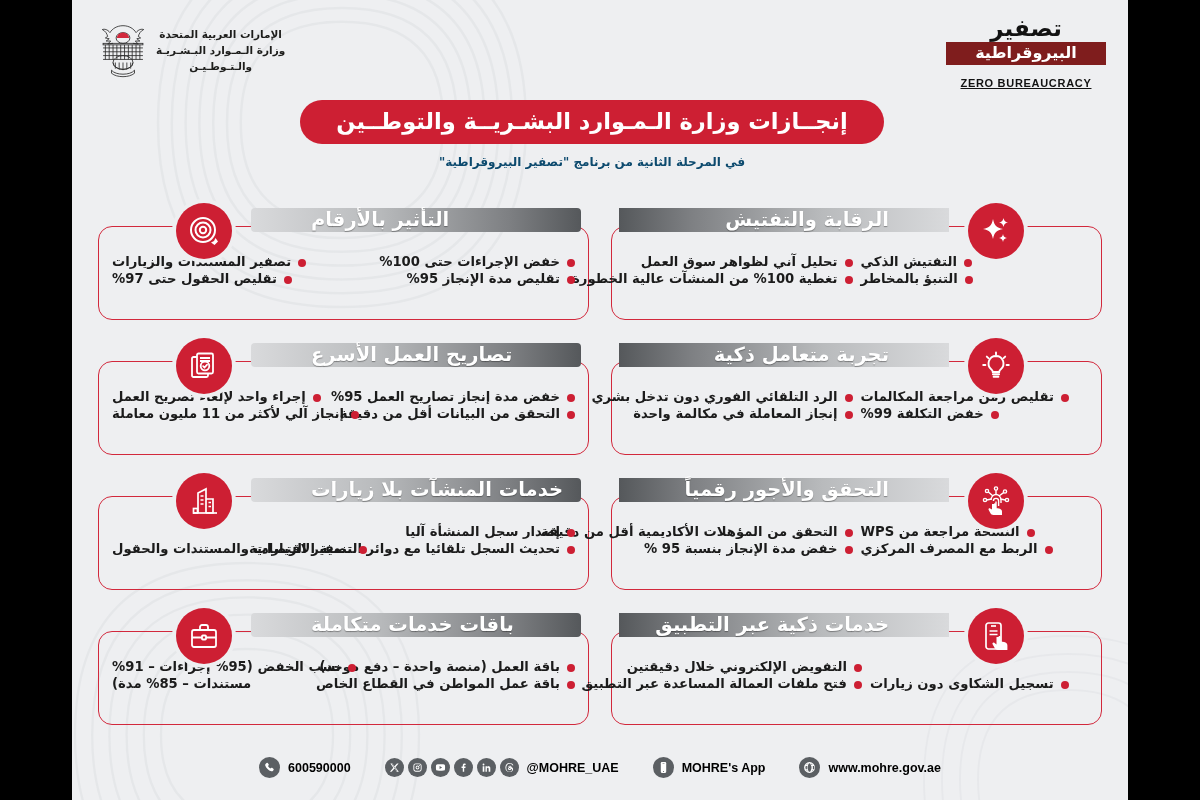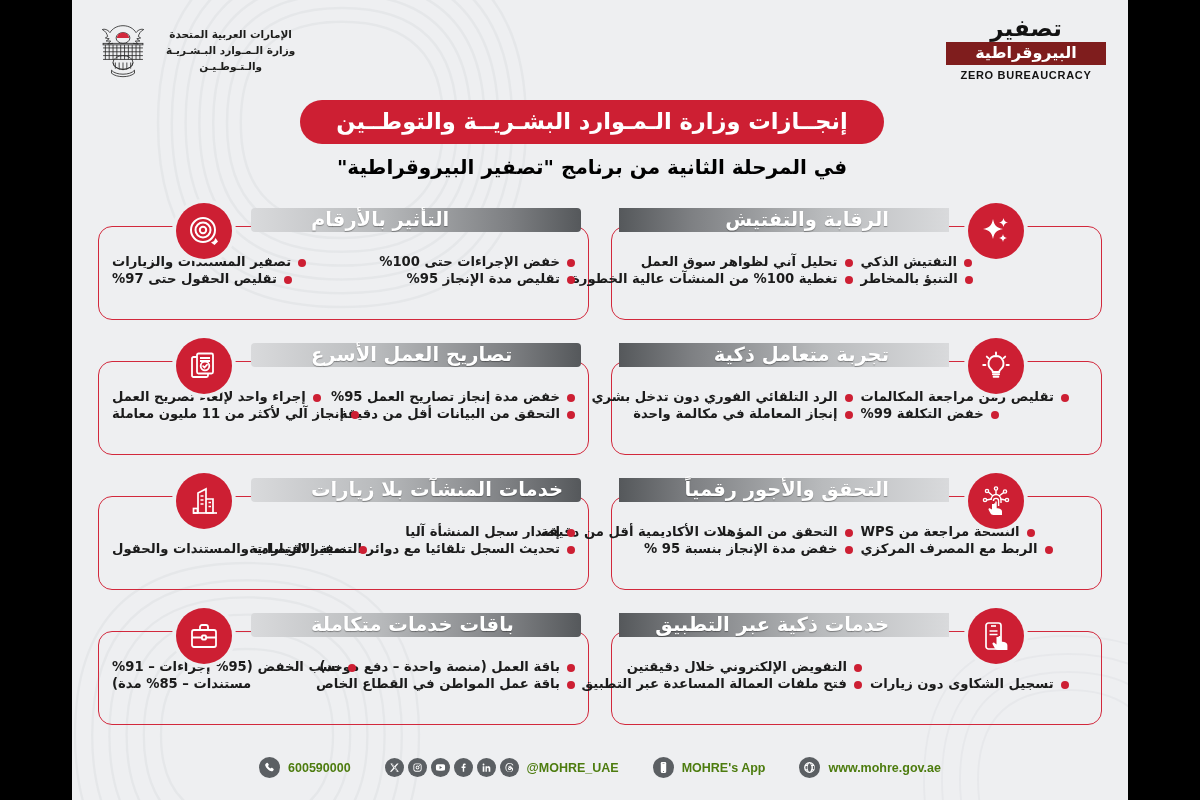--- a/index.html
+++ b/index.html
@@ -59,21 +59,21 @@
     top: 0; left: 0; right: 0;
     height: 100px;
     z-index: 5;
   }
   .mohre-logo {
     position: absolute;
     top: 22px; left: 28px;
     display: flex;
     flex-direction: row-reverse;
     align-items: center;
-    gap: 20px;
+    gap: 10px;
     direction: rtl;
   }
   .falcon { width: 46px; height: 58px; flex: none; }
   .mohre-text {
     font-family: "DejaVu Sans", sans-serif;
     font-size: 10.5px;
     line-height: 1.5;
     color: #1d1d1b;
     font-weight: 700;
     text-align: center;
@@ -103,21 +103,22 @@
     padding: 2px 6px 3px;
     margin-top: 2px;
     line-height: 1.1;
   }
   .zb-en {
     font-family: "Liberation Sans", sans-serif;
     font-size: 11px;
     font-weight: 700;
     color: #121212;
     letter-spacing: .7px;
-    margin-top: 4px;
+    margin-top: 12px;
+    text-decoration: underline;
   }
 
   
   .titles {
     position: absolute;
     top: 100px; left: 0; right: 16px;
     text-align: center;
     z-index: 6;
   }
   .title-pill {
@@ -126,23 +127,23 @@
     color: #ffffff;
     font-size: 22.5px;
     font-weight: 700;
     padding: 7px 36px 9px;
     border-radius: 22px;
     letter-spacing: .5px;
     line-height: 1.25;
   }
   .subtitle {
     margin-top: 11px;
-    font-size: 20px;
-    font-weight: 700;
-    color: #000000;
+    font-size: 12px;
+    font-weight: 700;
+    color: #0c4a6e;
     letter-spacing: .2px;
   }
 
   
   .grid {
     position: absolute;
     top: 186px;
     left: 26px;
     right: 26px;
     display: grid;
@@ -288,21 +289,21 @@
     display: flex;
     align-items: center;
     justify-content: center;
     flex: none;
   }
   .f-ico svg { width: 13px; height: 13px; fill: #ffffff; }
   .f-label {
     font-family: "Liberation Sans", sans-serif;
     font-size: 12.5px;
     font-weight: 700;
-    color: #4d7c0f;
+    color: #000000;
     white-space: nowrap;
   }
   .socials { display: flex; align-items: center; gap: 4px; }
   .socials .f-ico { width: 19px; height: 19px; }
   .socials .f-ico svg { width: 11px; height: 11px; }
 </style>
 </head>
 <body>
 
 <div id="stage">

